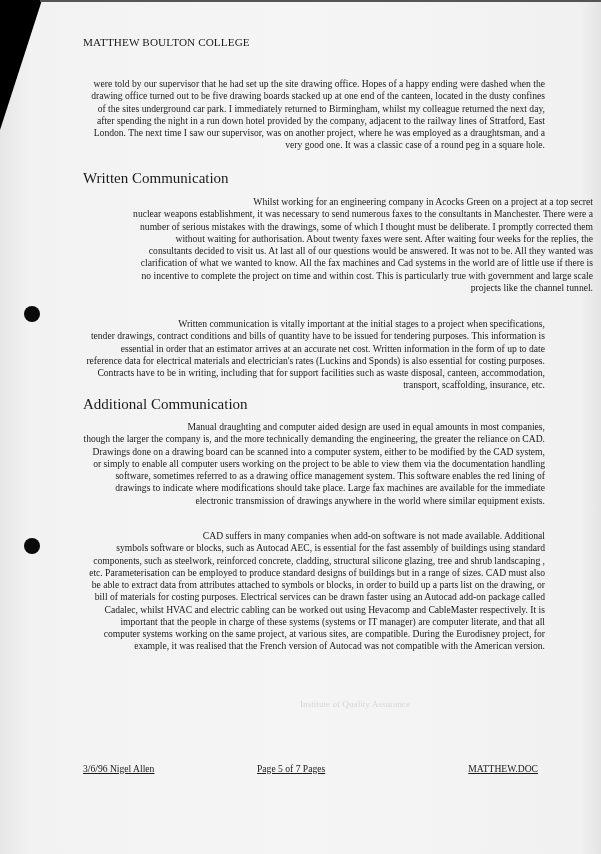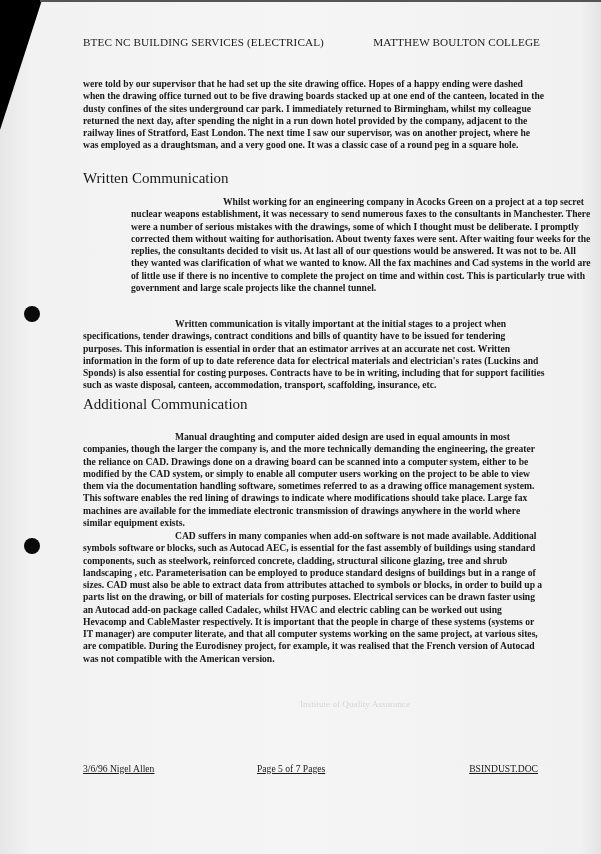--- a/index.html
+++ b/index.html
@@ -17,21 +17,21 @@
       position:absolute; left:0; top:0; width:0; height:0;
       border-top:130px solid #000; border-right:42px solid transparent;
     }
     .topband { position:absolute; left:40px; top:0; width:561px; height:2px; background:#555; }
     .hole { position:absolute; width:16px; height:16px; border-radius:50%; background:#0a0a0a; left:24px; }
     .header {
       position:absolute; top:36px; left:83px; width:457px;
       font-size:11.2px; display:flex; justify-content:space-between; letter-spacing:0.1px;
     }
     .body-text { position:absolute; left:83px; width:462px; font-size:9.6px; line-height:12.25px; }
-    .body-text p { margin:0; text-align:left;font-weight:bold; }
+    .body-text p { margin:0; text-align:right; }
     .indent { text-indent:92px; }
     .heading { font-size:15px; }
     .footer {
       position:absolute; top:763px; left:83px; width:455px; font-size:9.6px;
     }
     .footer span { position:absolute; top:0; white-space:nowrap;text-decoration:underline; }
     .ghost {
       position:absolute; color:#d6d6d6; font-size:9.2px; line-height:14px; white-space:nowrap;
     }
   </style>
@@ -40,46 +40,45 @@
 
 <div class="page">
   <div class="corner"></div>
   <div class="topband"></div>
   <div class="hole" style="top:306px;"></div>
   <div class="hole" style="top:538px;"></div>
 
   <div class="ghost" style="left:300px; top:697px;font-family:Liberation Serif, serif;">Institute of Quality Assurance</div>
 
   <div class="header">
-    <span>BTEC NC BUILDING SERVICES (ELECTRICAL)</span>
     <span>MATTHEW BOULTON COLLEGE</span>
   </div>
 
   <div class="body-text" style="top:78px;">
     <p>were told by our supervisor that he had set up the site drawing office. Hopes of a happy ending were dashed when the drawing office turned out to be five drawing boards stacked up at one end of the canteen, located in the dusty confines of the sites underground car park.  I immediately returned to Birmingham, whilst my colleague returned the next day, after spending the night in a run down hotel provided by the company, adjacent to the railway lines of Stratford, East London. The next time I saw our supervisor, was on another project, where he was employed as a draughtsman, and a very good one. It was a classic case of a round peg in a square hole.</p>
   </div>
 
   <div class="body-text heading" style="top:172px;">Written Communication</div>
 
   <div class="body-text" style="top:196px;margin-left:48px;">
     <p class="indent">Whilst working for an engineering company in Acocks Green on a project at a top secret nuclear weapons establishment, it was necessary to send numerous faxes to the consultants in Manchester. There were a number of serious mistakes with the drawings, some of which I thought must be deliberate. I promptly corrected them without waiting for authorisation. About twenty faxes were sent. After waiting four weeks for the replies, the consultants decided to visit us. At last all of our questions would be answered. It was not to be. All they wanted was clarification of what we wanted to know. All the fax machines and Cad systems in the world are of little use if there is no incentive to complete the project on time and within cost. This is particularly true with government and large scale projects like the channel tunnel.</p>
   </div>
 
   <div class="body-text" style="top:318px;">
     <p class="indent">Written communication is vitally important at the initial stages to a project when specifications, tender drawings, contract conditions and bills of quantity have to be issued for tendering purposes. This information is essential in order that an estimator arrives at an accurate net cost. Written information in the form of up to date reference data for electrical materials and electrician's rates (Luckins and Sponds) is also essential for costing purposes. Contracts have to be in writing, including that for support facilities such as waste disposal, canteen, accommodation, transport, scaffolding, insurance, etc.</p>
   </div>
 
   <div class="body-text heading" style="top:398px;">Additional Communication</div>
 
-  <div class="body-text" style="top:421px;margin-top:10px;">
+  <div class="body-text" style="top:421px;">
     <p class="indent">Manual draughting and computer aided design are used in equal amounts in most companies, though the larger the company is, and the more technically demanding the engineering, the greater the reliance on CAD. Drawings done on a drawing board can be scanned into a computer system, either to be modified by the CAD system, or simply to enable all computer users working on the project to be able to view them via the documentation handling software, sometimes referred to as a drawing office management system. This software enables the red lining of drawings to indicate where modifications should take place. Large fax machines are available for the immediate electronic transmission of drawings anywhere in the world where similar equipment exists.</p>
   </div>
 
   <div class="body-text" style="top:530px;">
     <p class="indent">CAD suffers in many companies when add-on software is not made available. Additional symbols software or blocks, such as Autocad AEC, is essential for the fast assembly of buildings using standard components, such as steelwork, reinforced concrete, cladding, structural silicone glazing, tree and shrub landscaping , etc. Parameterisation can be employed to produce standard designs of buildings but in a range of sizes. CAD must also be able to extract data from attributes attached to symbols or blocks, in order to build up a parts list on the drawing, or bill of materials for costing purposes. Electrical services can be drawn faster using an Autocad add-on package called Cadalec, whilst HVAC and electric cabling can be worked out using Hevacomp and CableMaster respectively. It is important that the people in charge of these systems (systems or IT manager) are computer literate, and that all computer systems working on the same project, at various sites, are compatible. During the Eurodisney project, for example, it was realised that the French version of Autocad was not compatible with the American version.</p>
   </div>
 
   <div class="footer">
     <span style="left:0;">3/6/96 Nigel Allen</span>
     <span style="left:174px;text-align:center;">Page 5 of 7 Pages</span>
-    <span style="right:0;">BSINDUST.DOC</span>
+    <span style="right:0;">MATTHEW.DOC</span>
   </div>
 </div>
 
 </body></html>

